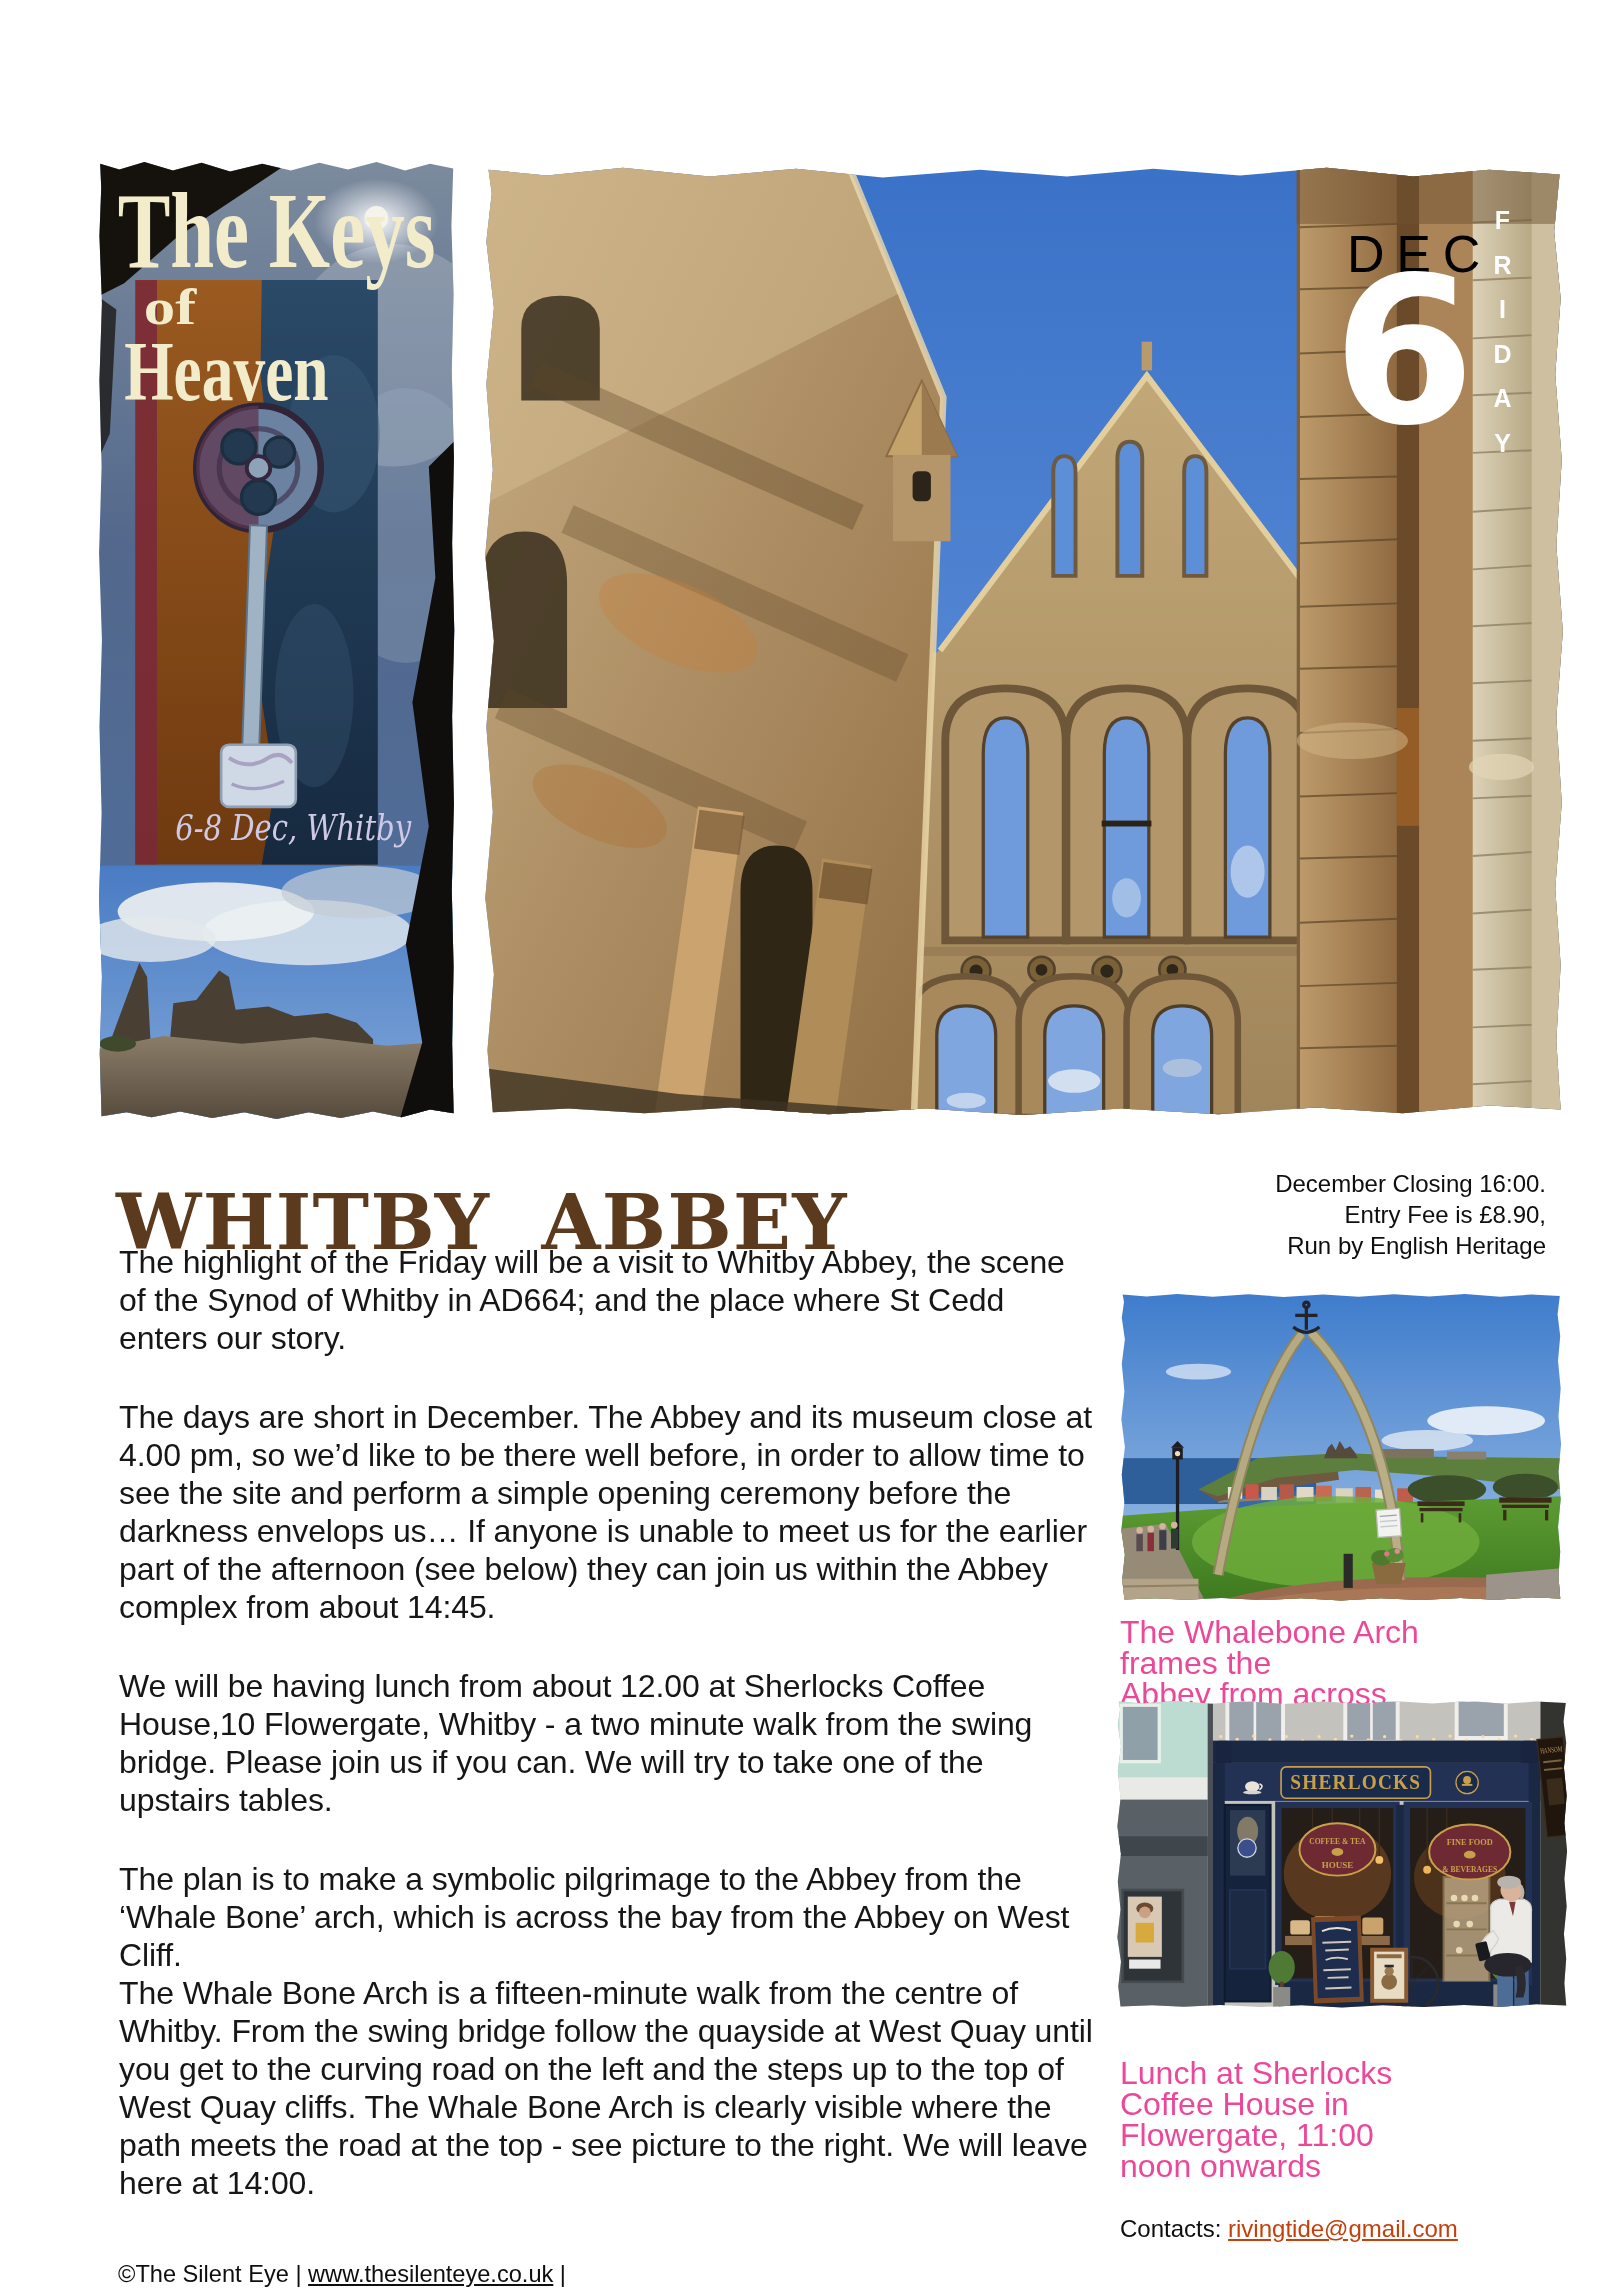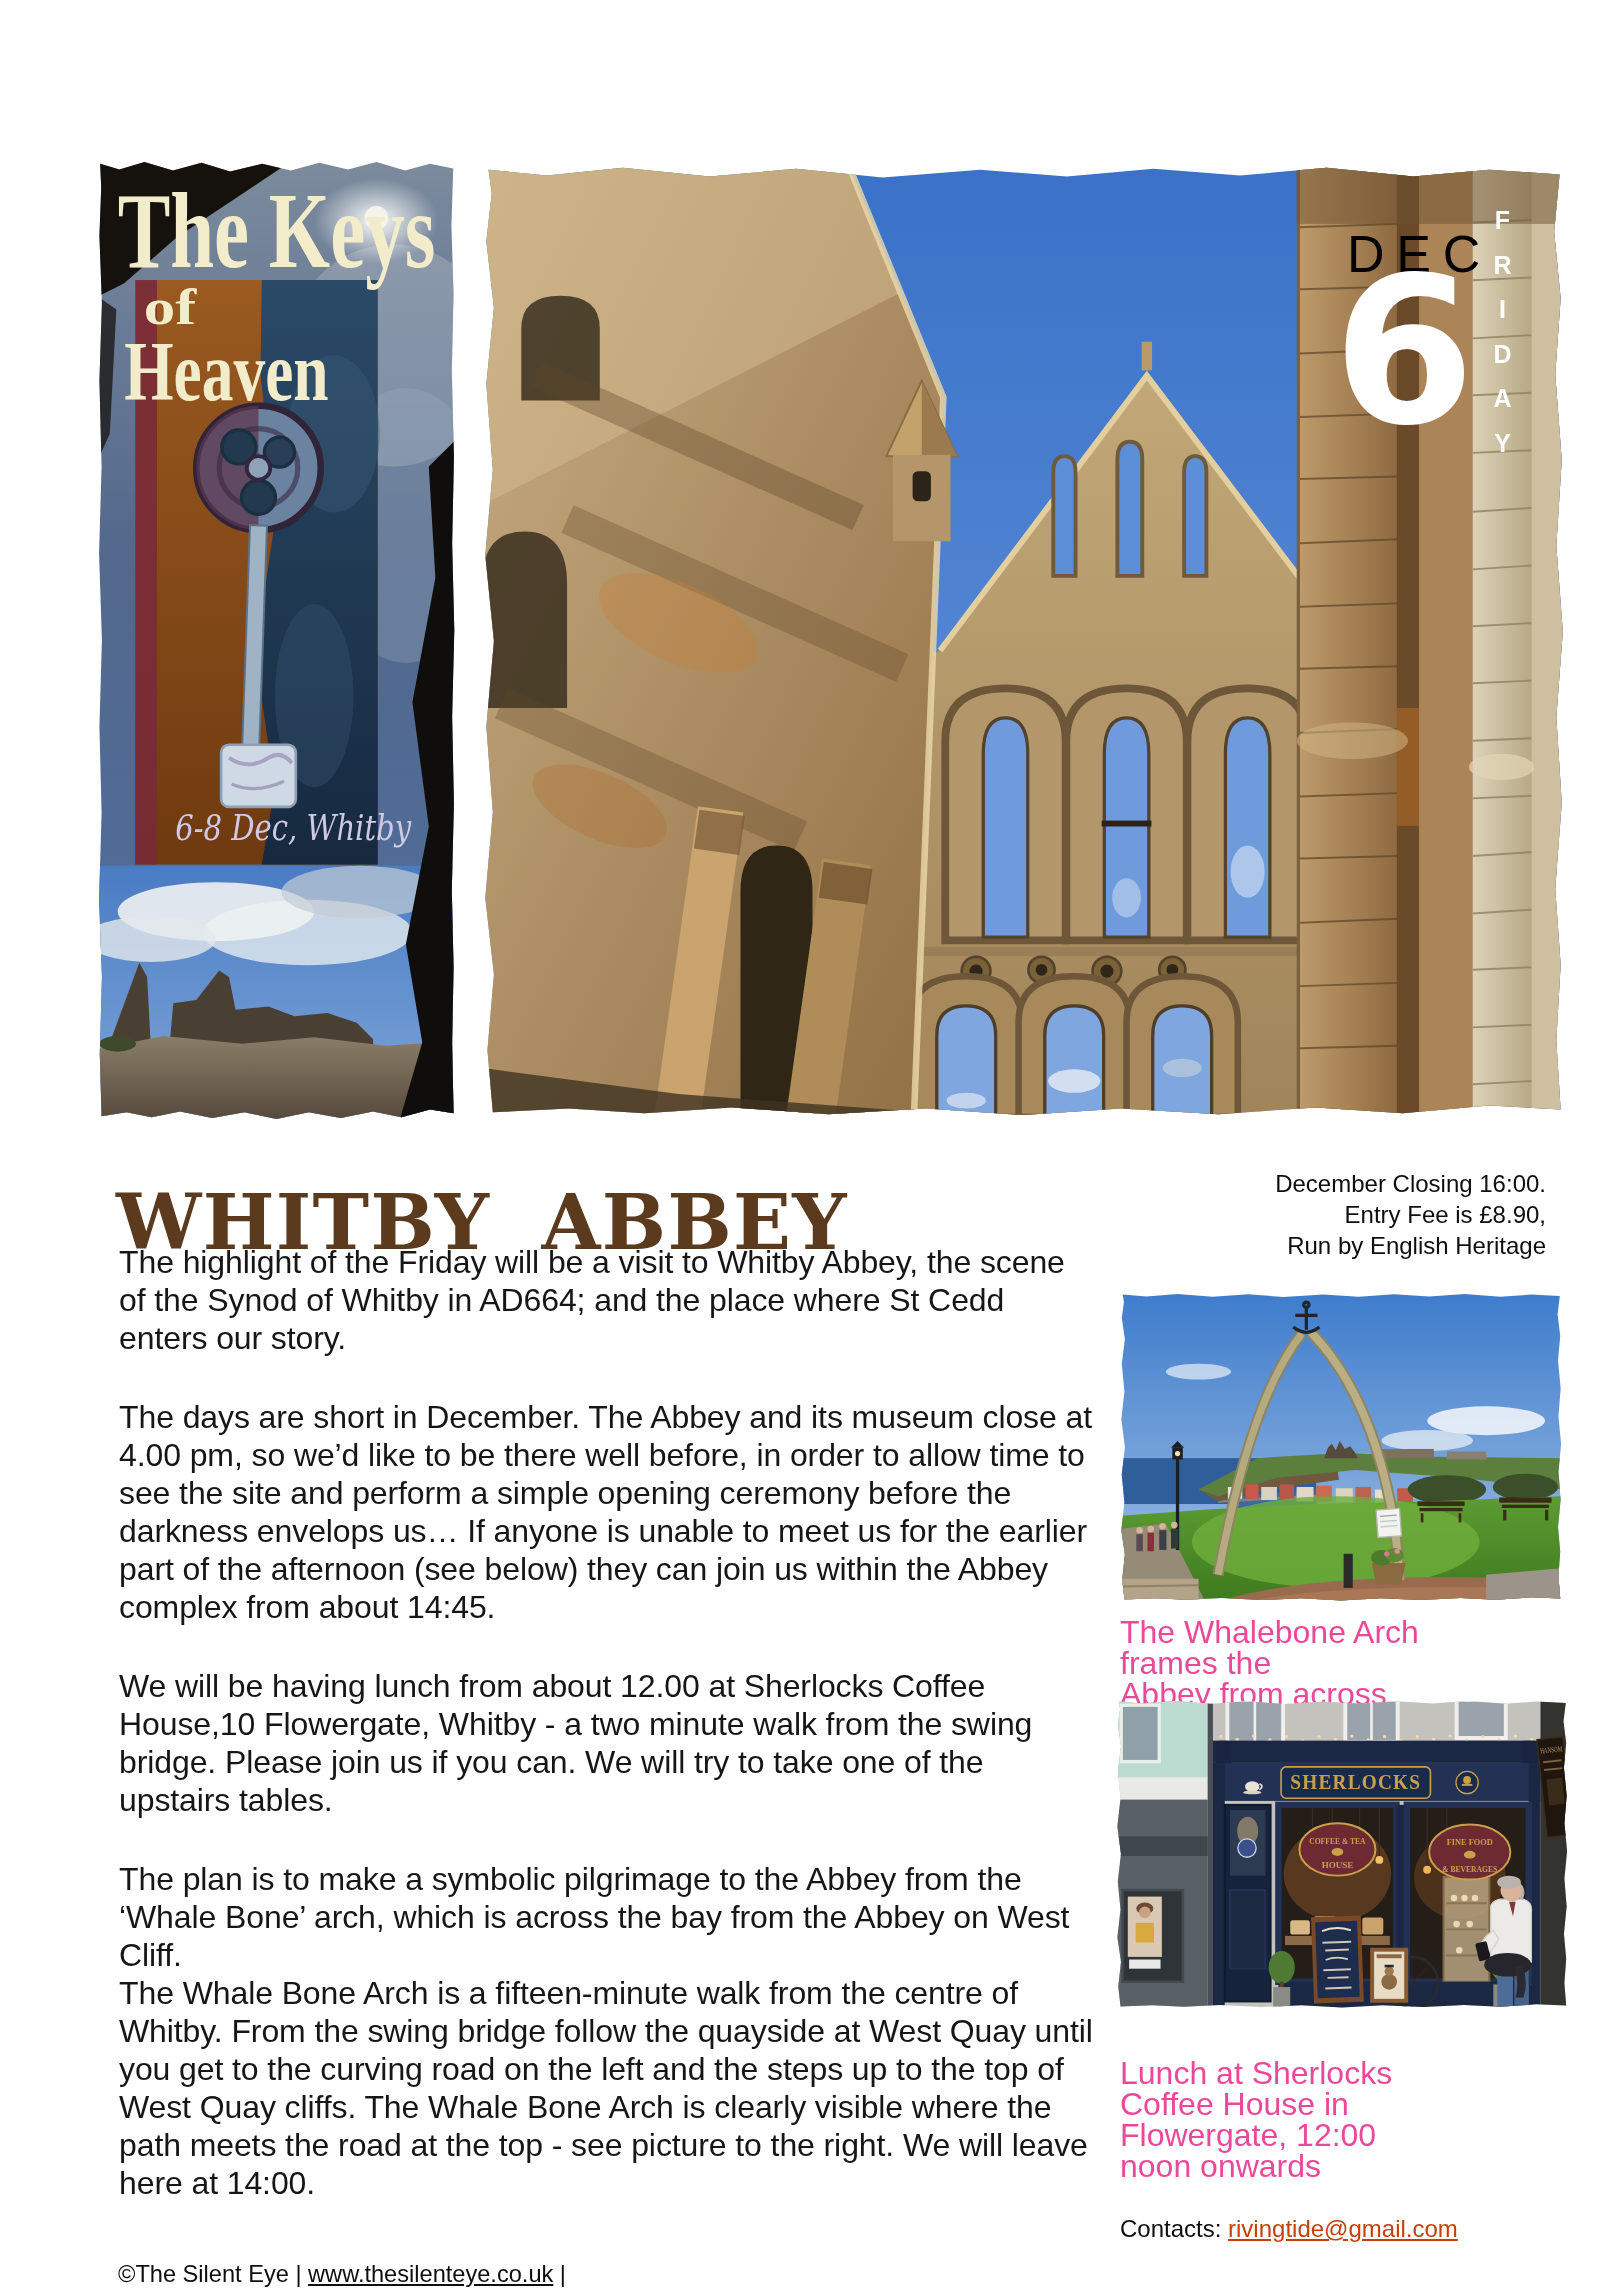--- a/index.html
+++ b/index.html
@@ -586,21 +586,21 @@
           <text x="670" y="80" text-anchor="middle" font-size="12" fill="#b8935a" textLength="34" lengthAdjust="spacingAndGlyphs">HANSOM</text>
           <rect x="656" y="92" width="28" height="3" fill="#7a6240"></rect>
           <rect x="656" y="104" width="28" height="3" fill="#7a6240"></rect>
           <rect x="658" y="120" width="24" height="40" fill="#3a2c1a"></rect>
         </g>
       </g>
     </svg>
   </div>
 
   <div class="caption" style="top:2027px;">Lunch at Sherlocks Coffee House in
-Flowergate, 12:00 noon onwards</div>
+Flowergate, 11:00 noon onwards</div>
 
   <div class="contacts">
     <span>Contacts: </span><a href="#">rivingtide@gmail.com</a>
   </div>
 
   <div class="footer">
     <span>©The Silent Eye | </span><a href="#">www.thesilenteye.co.uk</a><span> |</span>
   </div>
 
 </div>

